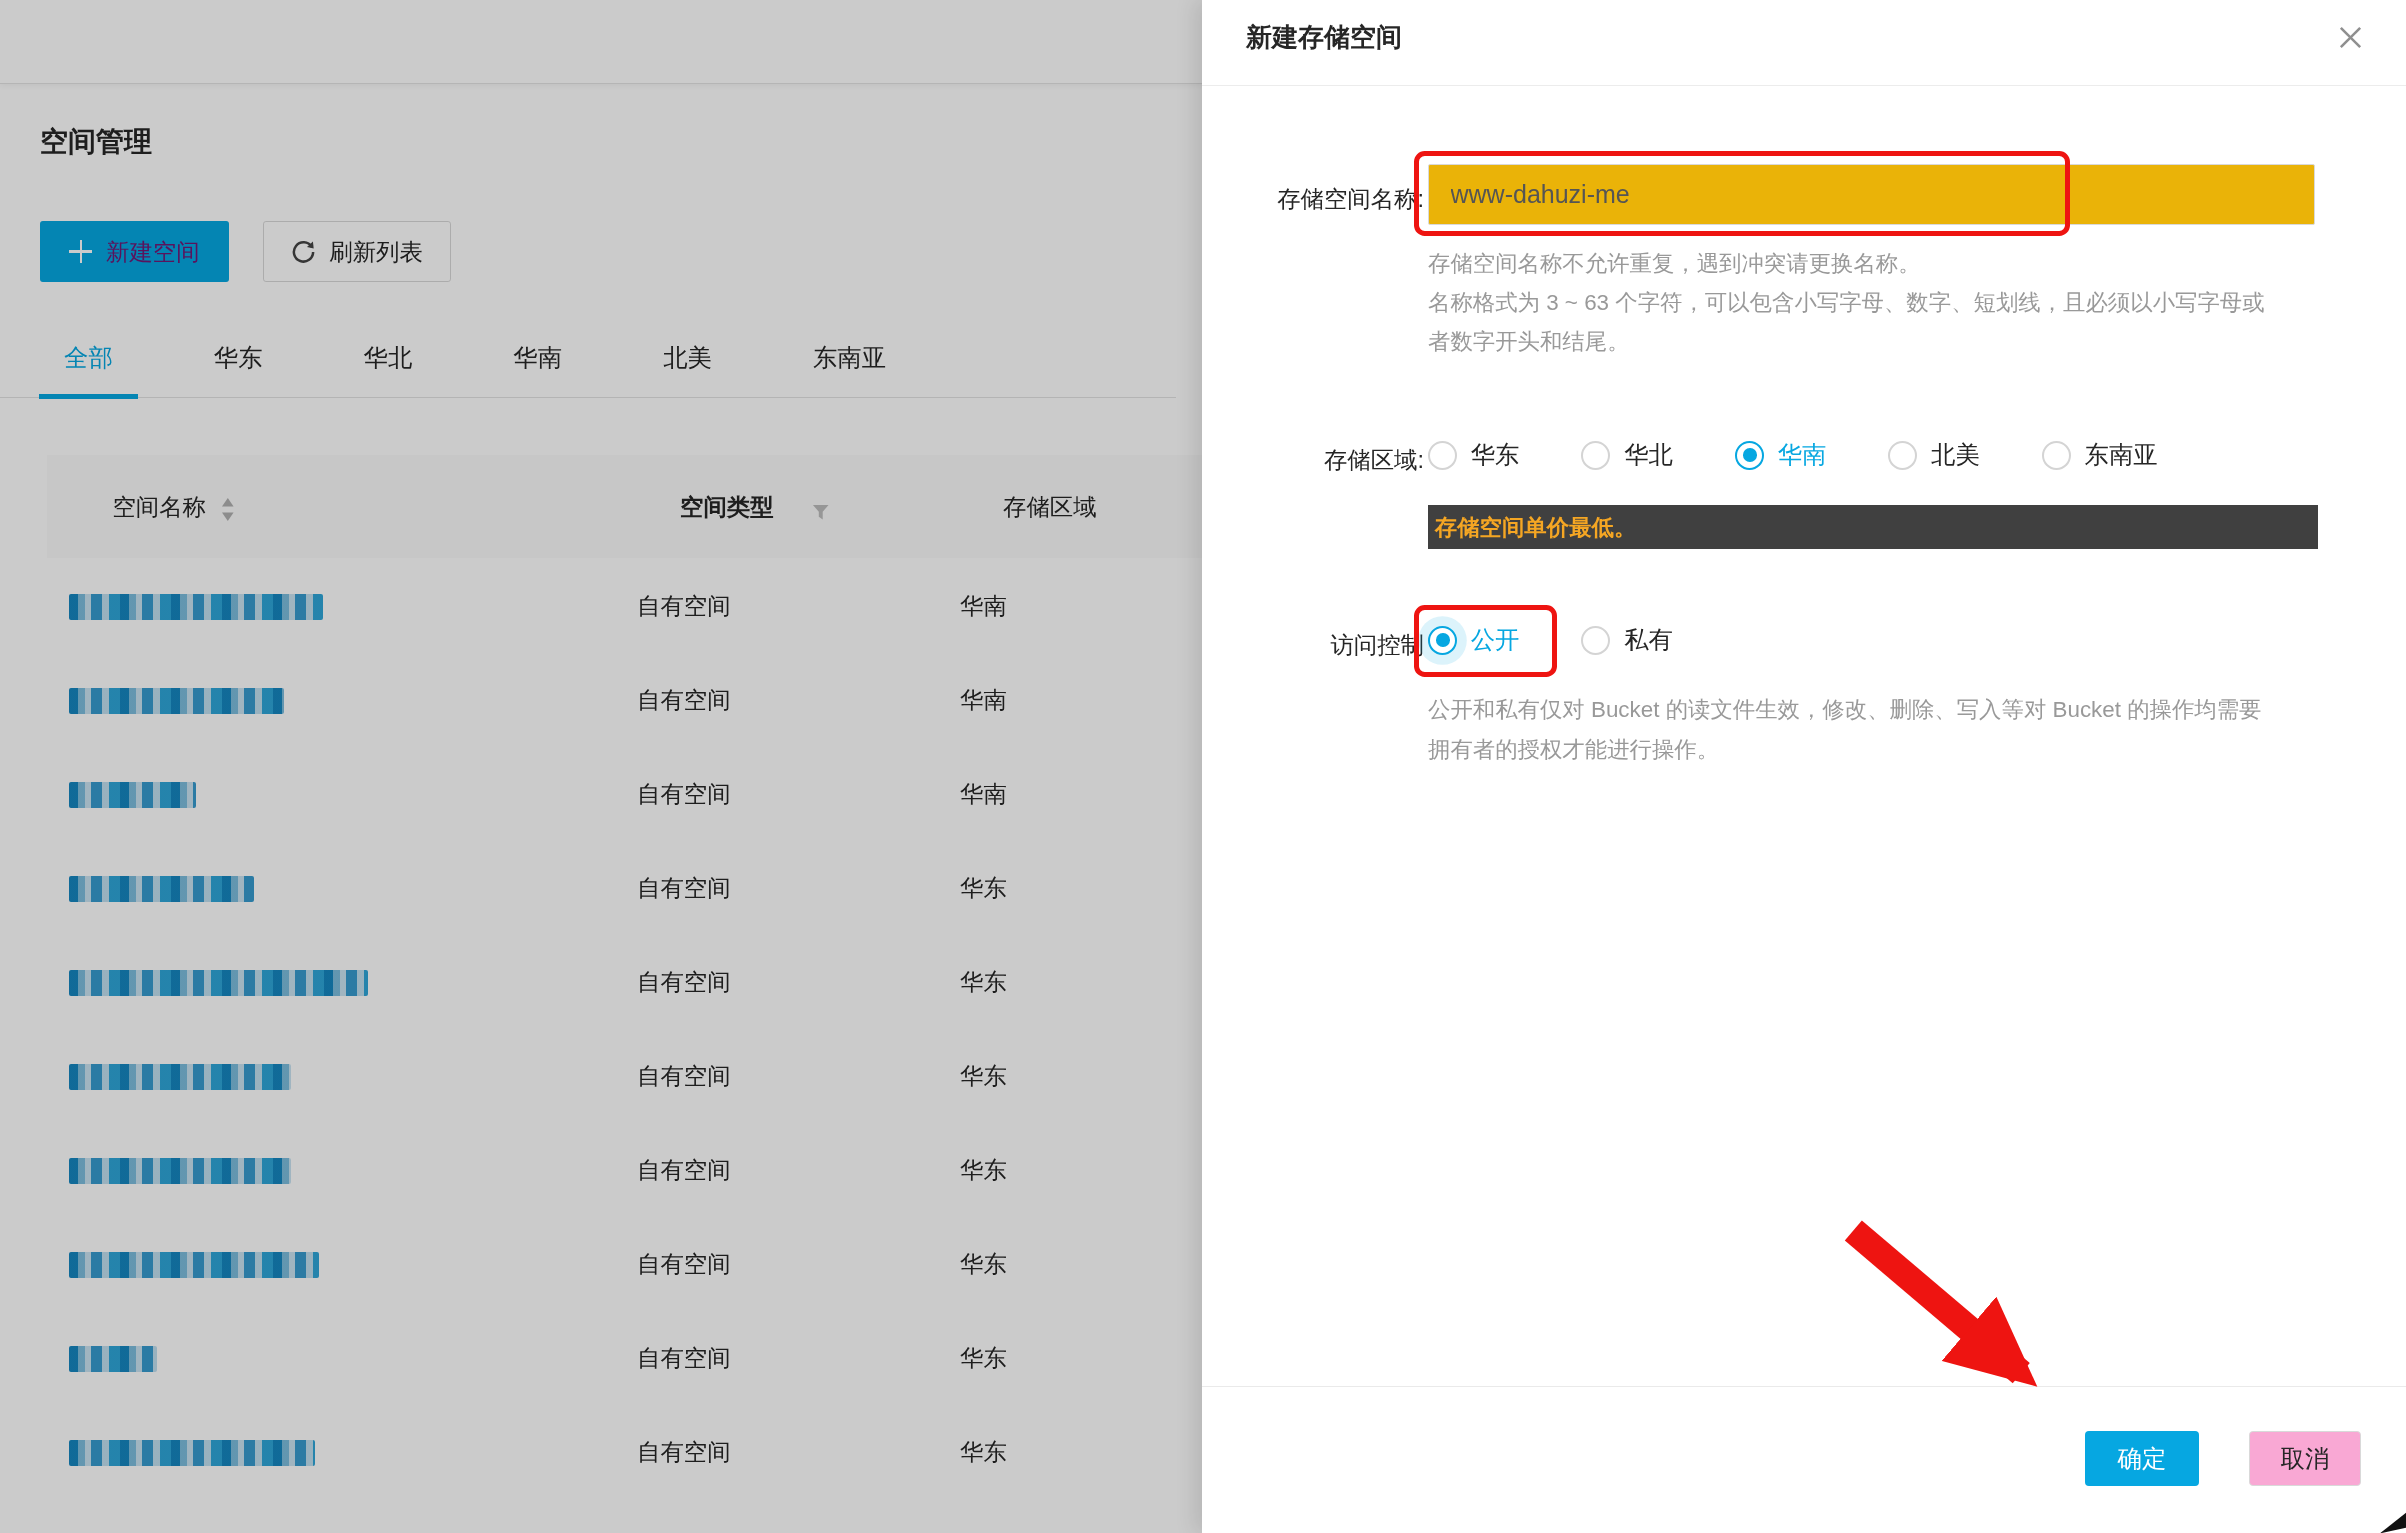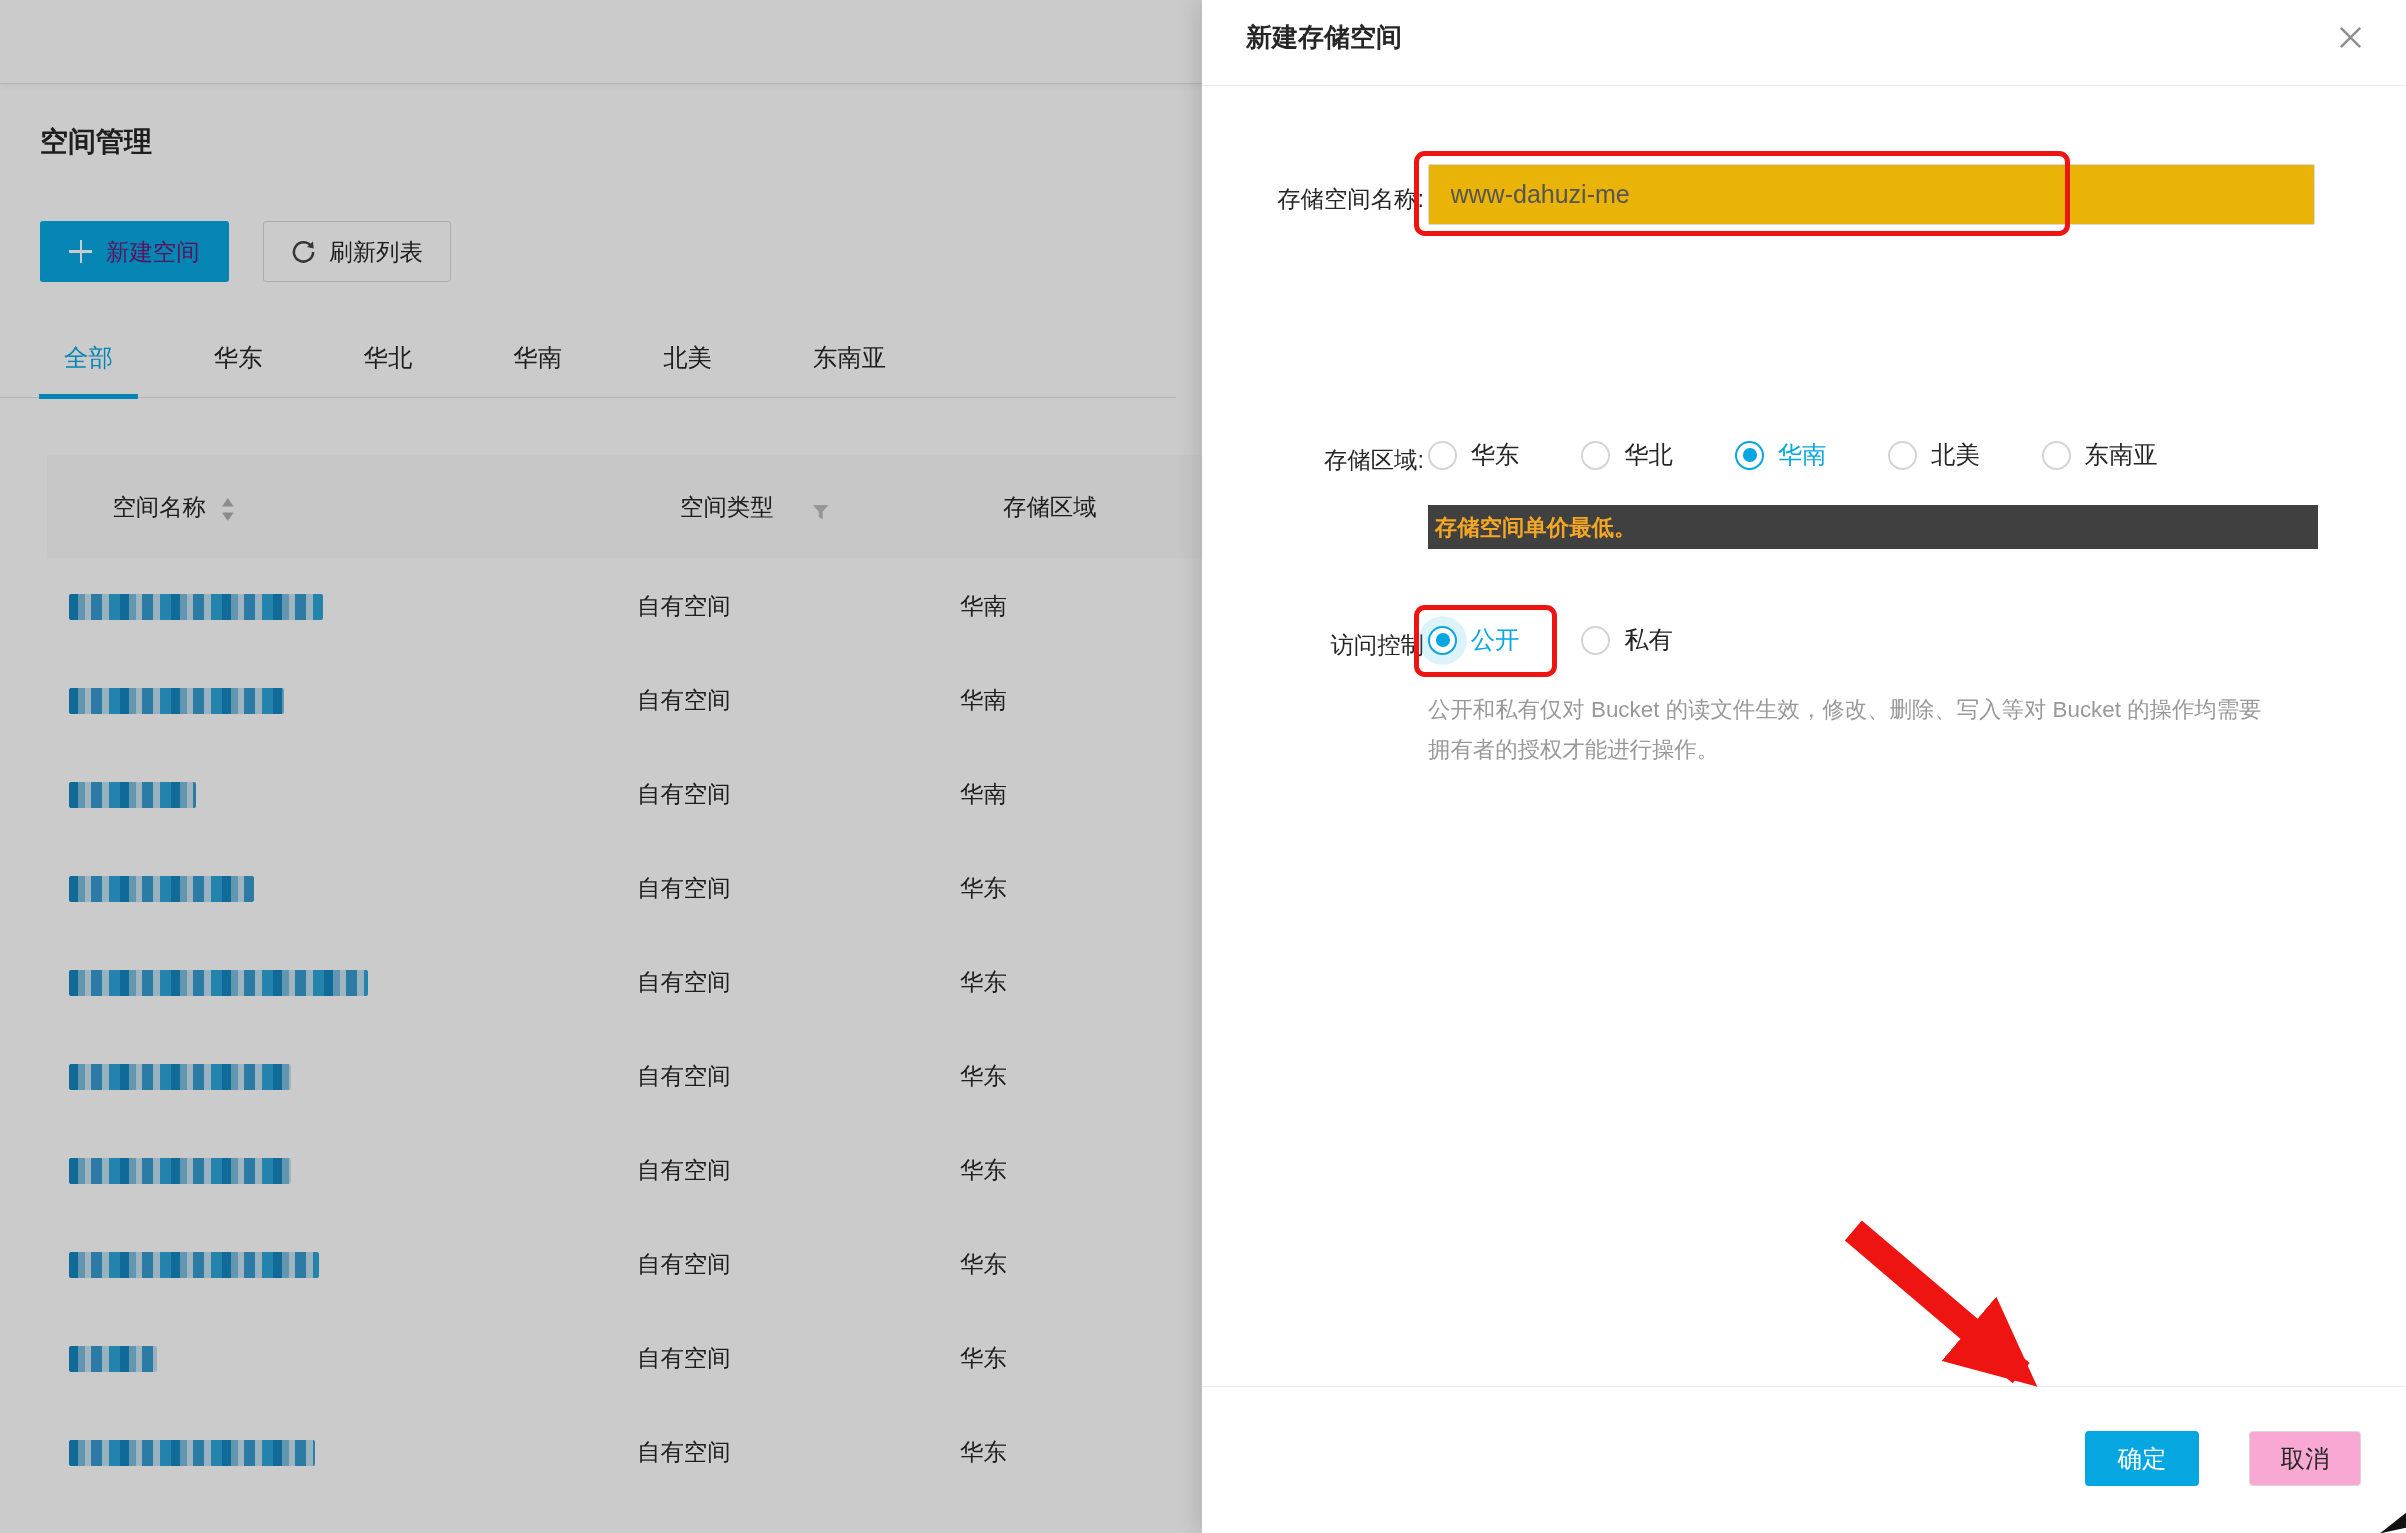--- a/index.html
+++ b/index.html
@@ -35,21 +35,21 @@
   .tab{position:relative;height:59px;padding:0 25px;margin-right:51px;font-size:24.4px;color:var(--text-dark);
        display:flex;align-items:flex-start;cursor:pointer;}
   .tab span{margin-top:3.9px;}
   .tab.active{color:var(--accent);}
   .tab.active::after{content:"";position:absolute;left:0;right:0;bottom:-1px;height:4.9px;background:var(--accent);}
 
   .thead{position:absolute;left:47px;top:455px;width:1155px;height:103px;background:#fafafa;
          display:flex;align-items:center;font-size:23.4px;color:var(--text-dark);}
   .th{display:flex;align-items:flex-end;margin-left:43px;}
   .th-name{position:absolute;left:22.4px;}
-  .th-type{position:absolute;left:590px;}
+  .th-type{position:absolute;left:590px;font-weight:bold;}
   .th-region{position:absolute;left:913px;}
   .sort-icon{margin-left:13.7px;display:inline-flex;cursor:pointer;}
   .filter-icon{margin-left:37px;display:inline-flex;cursor:pointer;}
 
   .tbody{position:absolute;left:47px;top:559px;width:1155px;height:974px;overflow:hidden;}
   .trow{position:relative;height:94px;}
   .blur-name{position:absolute;left:22.4px;top:35px;height:26px;border-radius:2px;cursor:pointer;display:block;
     background:
       repeating-linear-gradient(90deg,
         rgba(9,128,188,.95) 0 8.8px,
@@ -265,20 +265,26 @@
       <div class="close-btn">
         <svg width="29" height="29" viewBox="0 0 30 30">
           <line x1="5" y1="5" x2="25" y2="25" stroke="#8f8f8f" stroke-width="2.6"></line>
           <line x1="25" y1="5" x2="5" y2="25" stroke="#8f8f8f" stroke-width="2.6"></line>
         </svg>
       </div>
     </div>
 
     <div class="form-label lbl-name">存储空间名称:</div>
     <input class="name-input" type="text" value="www-dahuzi-me" style="">
+    <div class="help help-name">
+
+    <div>存储空间名称不允许重复，遇到冲突请更换名称。</div>
+        <div>名称格式为 3 ~ 63 个字符，可以包含小写字母、数字、短划线，且必须以小写字母或</div>
+        <div>者数字开头和结尾。</div>
+      </div>
 
     <div class="form-label lbl-region">存储区域:</div>
     <div class="radio-row row-region">
 
         <div class="radio-opt">
           <span class="radio"></span>
           <span class="olabel">华东</span>
         </div>
 
         <div class="radio-opt">

